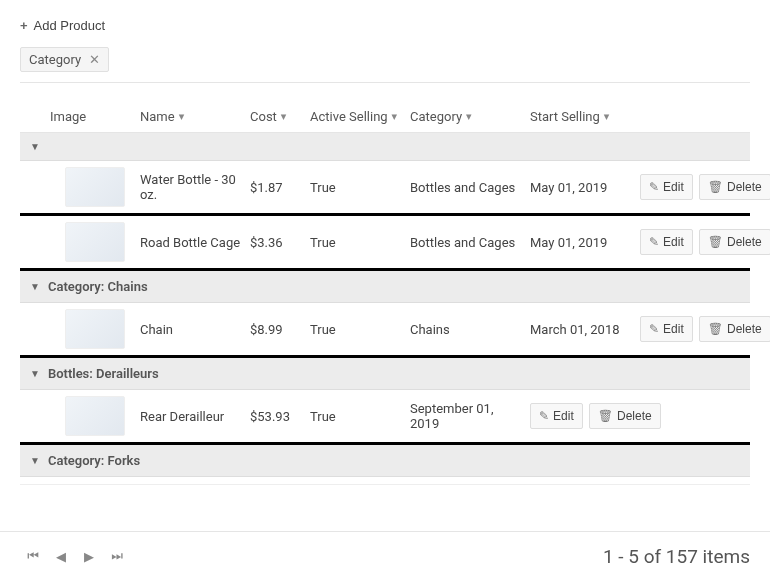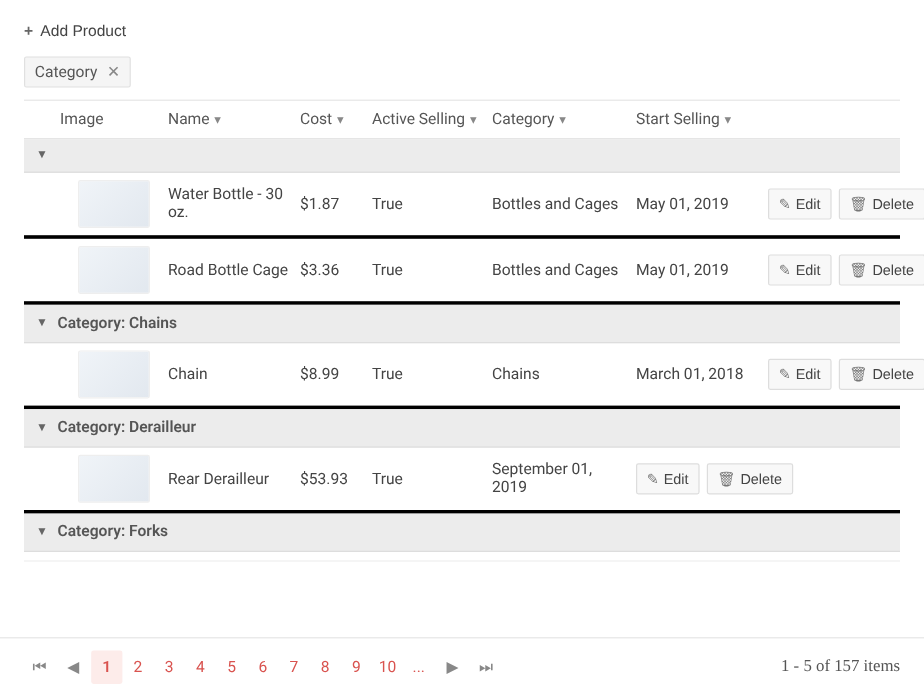--- a/index.html
+++ b/index.html
@@ -28,20 +28,21 @@
   .chip .x { cursor: pointer; color: #888; }
   .grid { border-top: 1px solid #e5e5e5; }
   .header-row {
     display: grid;
     grid-template-columns: 30px 90px 110px 60px 100px 120px 110px 1fr;
     align-items: center;
     padding: 8px 0;
     border-bottom: 1px solid #e5e5e5;
     color: #555;
     font-size: 13px;
+    margin-top: 18px;
   }
   .col-h { display: flex; align-items: center; gap: 4px; }
   .filter-icon { color: #888; font-size: 11px; }
   .group-header {
     background: #ececec;
     padding: 8px 10px;
     font-weight: 600;
     color: #555;
     display: flex; align-items: center; gap: 8px;
     border-bottom: 1px solid #ddd;
@@ -82,21 +83,21 @@
   }
   .pager-left { display: flex; align-items: center; gap: 2px; }
   .pbtn {
     min-width: 26px; height: 28px;
     display: inline-flex; align-items: center; justify-content: center;
     cursor: pointer; color: #d9534f; font-size: 13px;
     border-radius: 2px;
   }
   .pbtn.nav { color: #888; }
   .pbtn.active { background: #fdecea; font-weight: 600; }
-  .pager-status { color: #555; font-size: 14px; font-family: Liberation Serif, serif; }
+  .pager-status { color: #555; font-size: 19px; }
   .cell { font-size: 13px; color: #444; padding-right: 6px; }
   .forks-blank { height: 8px; background: #fff; border-bottom: 1px solid #eee; }
 </style>
 </head>
 <body>
 
 <div class="container">
   <div class="toolbar">
     <button class="add-btn">
       <span class="plus">+</span>
@@ -206,21 +207,21 @@
               <span>Edit</span>
             </button>
             <button class="btn">
               <span class="ico">🗑</span>
               <span>Delete</span>
             </button>
           </div>
         </div>
         <div class="group-header">
           <span class="caret">▼</span>
-          <span>Category: Derailleur</span>
+          <span>Bottles: Derailleurs</span>
         </div>
         <div class="data-row">
           <div></div>
           <div class="img-cell">
             <div class="prod-img"></div>
           </div>
           <div class="cell">Rear Derailleur</div>
           <div class="cell">$53.93</div>
           <div class="cell">True</div>
           <div class="cell">September 01, 2019</div>
@@ -241,18 +242,17 @@
         </div>
         <div class="forks-blank"></div>
       </div>
   </div>
 </div>
 
 <div class="pager">
   <div class="pager-left">
     <span class="pbtn nav">⏮</span>
     <span class="pbtn nav">◀</span>
-    <span id="pager-pages"><span class="pbtn active">1</span><span class="pbtn">2</span><span class="pbtn">3</span><span class="pbtn">4</span><span class="pbtn">5</span><span class="pbtn">6</span><span class="pbtn">7</span><span class="pbtn">8</span><span class="pbtn">9</span><span class="pbtn">10</span><span class="pbtn">...</span></span>
     <span class="pbtn nav">▶</span>
     <span class="pbtn nav">⏭</span>
   </div>
   <div class="pager-status">1 - 5 of 157 items</div>
 </div>
 
 </body></html>

